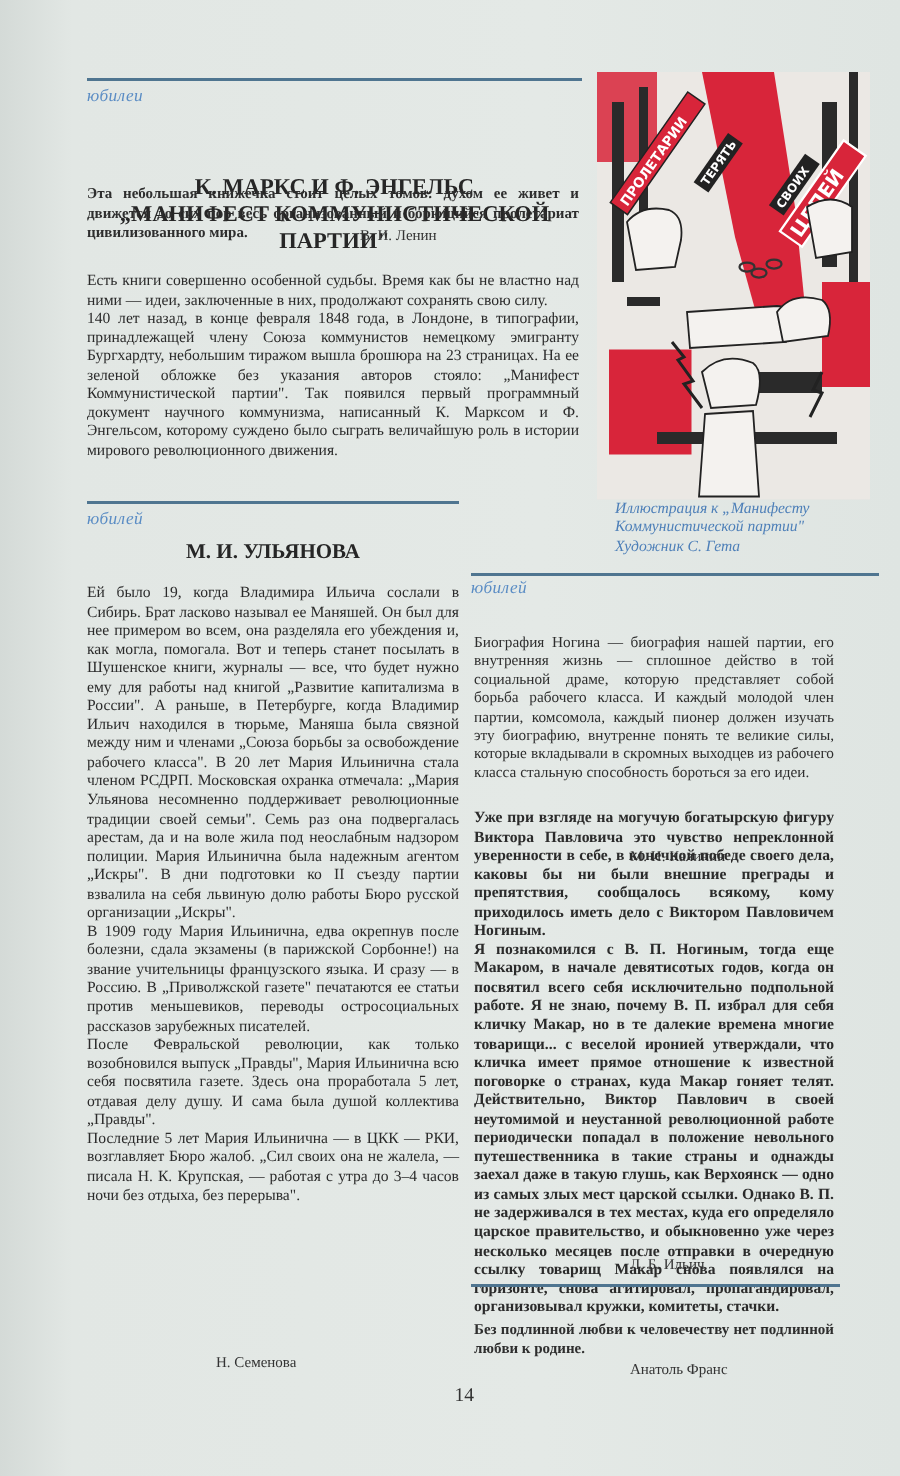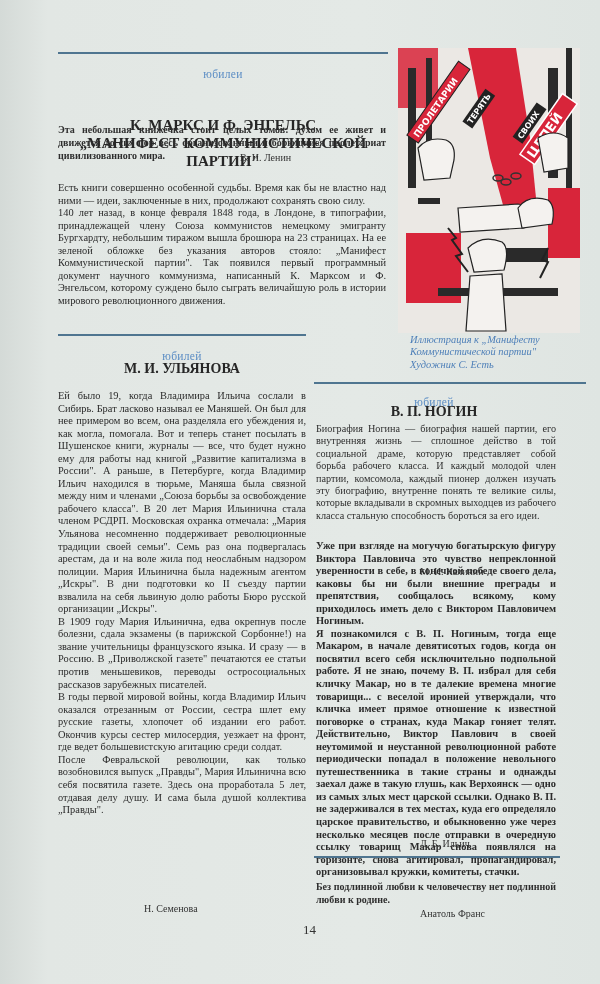--- a/index.html
+++ b/index.html
@@ -9,22 +9,22 @@
     font-family:"Liberation Serif","DejaVu Serif",serif;
     color:#2a2a2a;
     position:relative;
   }
   .page {
     position:absolute; left:0; top:0; width:600px; height:984px;
     background:linear-gradient(90deg,#d4dad7 0%,#e2e7e4 8%,#e4e9e6 60%,#dfe5e2 100%);
   }
   .rule { position:absolute; height:2px; background:#4f7590; }
   .rubric {
-    position:absolute; color:#5a8cc4;
-    font-size:11.5px; text-align:center; letter-spacing:0.3px;margin-top:10px;
+    position:absolute; font-style:italic; color:#5a8cc4;
+    font-size:11.5px; letter-spacing:0.3px;
   }
   .title {
     position:absolute; text-align:center; font-weight:bold;
     font-size:15px; color:#262626; line-height:18px;
   }
   .epigraph {
     position:absolute; font-weight:bold; font-size:10px; line-height:13px;
     text-align:justify; color:#2e2e2e;
   }
   .sig {
@@ -115,38 +115,37 @@
         <ellipse cx="118" cy="128" rx="5" ry="3"></ellipse>
       </g>
 
       <path d="M50 180 l8 10 l-4 2 l10 14 l-6 2 l12 16" stroke="#222" stroke-width="2" fill="none"></path>
       <path d="M150 200 l-6 12 l6 2 l-8 16" stroke="#222" stroke-width="2" fill="none"></path>
     </svg>
   </div>
   <div class="caption">
     <div>Иллюстрация к „Манифесту</div>
     <div>Коммунистической партии"</div>
-    <div>Художник С. Есть</div>
+    <div>Художник С. Гета</div>
   </div>
 
   <div class="rule" style="left:58px;top:334px;width:248px;"></div>
   <div class="rubric" style="left:58px;top:340px;width:248px;">юбилей</div>
   <div class="title" style="left:58px;top:360px;width:248px;font-size:14px;">М. И. УЛЬЯНОВА</div>
 
   <div class="body-text" style="left:58px;top:390px;width:248px;">
     <p>Ей было 19, когда Владимира Ильича сослали в Сибирь. Брат ласково называл ее Маняшей. Он был для нее примером во всем, она разделяла его убеждения и, как могла, помогала. Вот и теперь станет посылать в Шушенское книги, журналы — все, что будет нужно ему для работы над книгой „Развитие капитализма в России". А раньше, в Петербурге, когда Владимир Ильич находился в тюрьме, Маняша была связной между ним и членами „Союза борьбы за освобождение рабочего класса". В 20 лет Мария Ильинична стала членом РСДРП. Московская охранка отмечала: „Мария Ульянова несомненно поддерживает революционные традиции своей семьи". Семь раз она подвергалась арестам, да и на воле жила под неослабным надзором полиции. Мария Ильинична была надежным агентом „Искры". В дни подготовки ко II съезду партии взвалила на себя львиную долю работы Бюро русской организации „Искры".</p>
     <p>В 1909 году Мария Ильинична, едва окрепнув после болезни, сдала экзамены (в парижской Сорбонне!) на звание учительницы французского языка. И сразу — в Россию. В „Приволжской газете" печатаются ее статьи против меньшевиков, переводы остросоциальных рассказов зарубежных писателей.</p>
-    <p>В годы первой мировой войны, когда Владимир Ильич оказался отрезанным от России, сестра шлет ему русские газеты, хлопочет об издании его работ. Окончив курсы сестер милосердия, уезжает на фронт, где ведет большевистскую агитацию среди солдат.</p>
     <p>После Февральской революции, как только возобновился выпуск „Правды", Мария Ильинична всю себя посвятила газете. Здесь она проработала 5 лет, отдавая делу душу. И сама была душой коллектива „Правды".</p>
+    <p>Последние 5 лет Мария Ильинична — в ЦКК — РКИ, возглавляет Бюро жалоб. „Сил своих она не жалела, — писала Н. К. Крупская, — работая с утра до 3–4 часов ночи без отдыха, без перерыва".</p>
   </div>
   <div class="sig" style="left:144px;top:903px;width:146px;">Н. Семенова</div>
 
   <div class="rule" style="left:314px;top:382px;width:272px;"></div>
   <div class="rubric" style="left:314px;top:386px;width:240px;">юбилей</div>
-  <div class="title" style="left:314px;top:403px;width:240px;font-size:14px;">В. П. НОГИН</div>
 
   <div class="epigraph" style="left:316px;top:423px;width:240px;font-weight:normal;font-size:10.2px;line-height:12.4px;">Биография Ногина — биография нашей партии, его внутренняя жизнь — сплошное действо в той социальной драме, которую представляет собой борьба рабочего класса. И каждый молодой член партии, комсомола, каждый пионер должен изучать эту биографию, внутренне понять те великие силы, которые вкладывали в скромных выходцев из рабочего класса стальную способность бороться за его идеи.</div>
   <div class="sig" style="left:420px;top:542px;width:136px;margin-top:24px;">М. И. Калинин</div>
 
   <div class="body-text" style="left:316px;top:540px;width:240px;font-weight:bold;">
     <p>Уже при взгляде на могучую богатырскую фигуру Виктора Павловича это чувство непреклонной уверенности в себе, в конечной победе своего дела, каковы бы ни были внешние преграды и препятствия, сообщалось всякому, кому приходилось иметь дело с Виктором Павловичем Ногиным.</p>
     <p>Я познакомился с В. П. Ногиным, тогда еще Макаром, в начале девятисотых годов, когда он посвятил всего себя исключительно подпольной работе. Я не знаю, почему В. П. избрал для себя кличку Макар, но в те далекие времена многие товарищи... с веселой иронией утверждали, что кличка имеет прямое отношение к известной поговорке о странах, куда Макар гоняет телят. Действительно, Виктор Павлович в своей неутомимой и неустанной революционной работе периодически попадал в положение невольного путешественника в такие страны и однажды заехал даже в такую глушь, как Верхоянск — одно из самых злых мест царской ссылки. Однако В. П. не задерживался в тех местах, куда его определяло царское правительство, и обыкновенно уже через несколько месяцев после отправки в очередную ссылку товарищ Макар снова появлялся на горизонте, снова агитировал, пропагандировал, организовывал кружки, комитеты, стачки.</p>
   </div>
   <div class="sig" style="left:420px;top:838px;width:136px;">Л. Б. Ильич</div>
 

